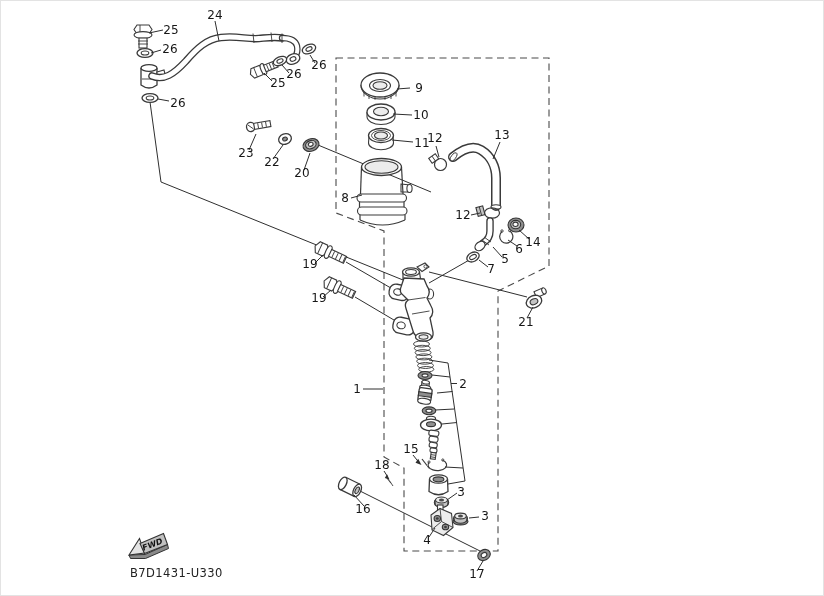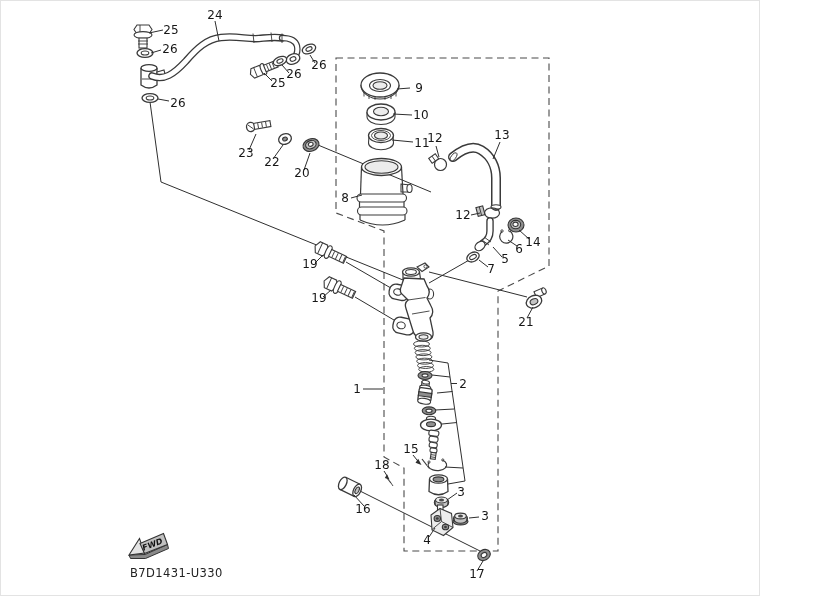--- a/index.html
+++ b/index.html
@@ -1,17 +1,17 @@
 <!DOCTYPE html>
 <html><head>
 <meta charset="utf-8">
 <style>
   html,body { margin:0; padding:0; background:#fff; }
   .frame {
-    position:relative; width:760px; height:596px;
+    position:relative; width:824px; height:596px;
     background:#ffffff; border:1px solid #e3e3e3; box-sizing:border-box;
     font-family:"DejaVu Sans", "Liberation Sans", sans-serif;
   }
   svg { display:block; }
   .ld   { stroke:#2f2f2f; stroke-width:1; fill:none; }
   .ln   { stroke:#3a3a3a; stroke-width:1.2; fill:none; }
   .thin { stroke:#3a3a3a; stroke-width:0.9; fill:none; }
   .pt   { fill:#ffffff; stroke:#3a3a3a; stroke-width:1.3; }
   .pt2  { fill:#ffffff; stroke:#3a3a3a; stroke-width:1.1; }
   .dkf  { fill:#8f8f8f; stroke:#343434; stroke-width:1.1; }

